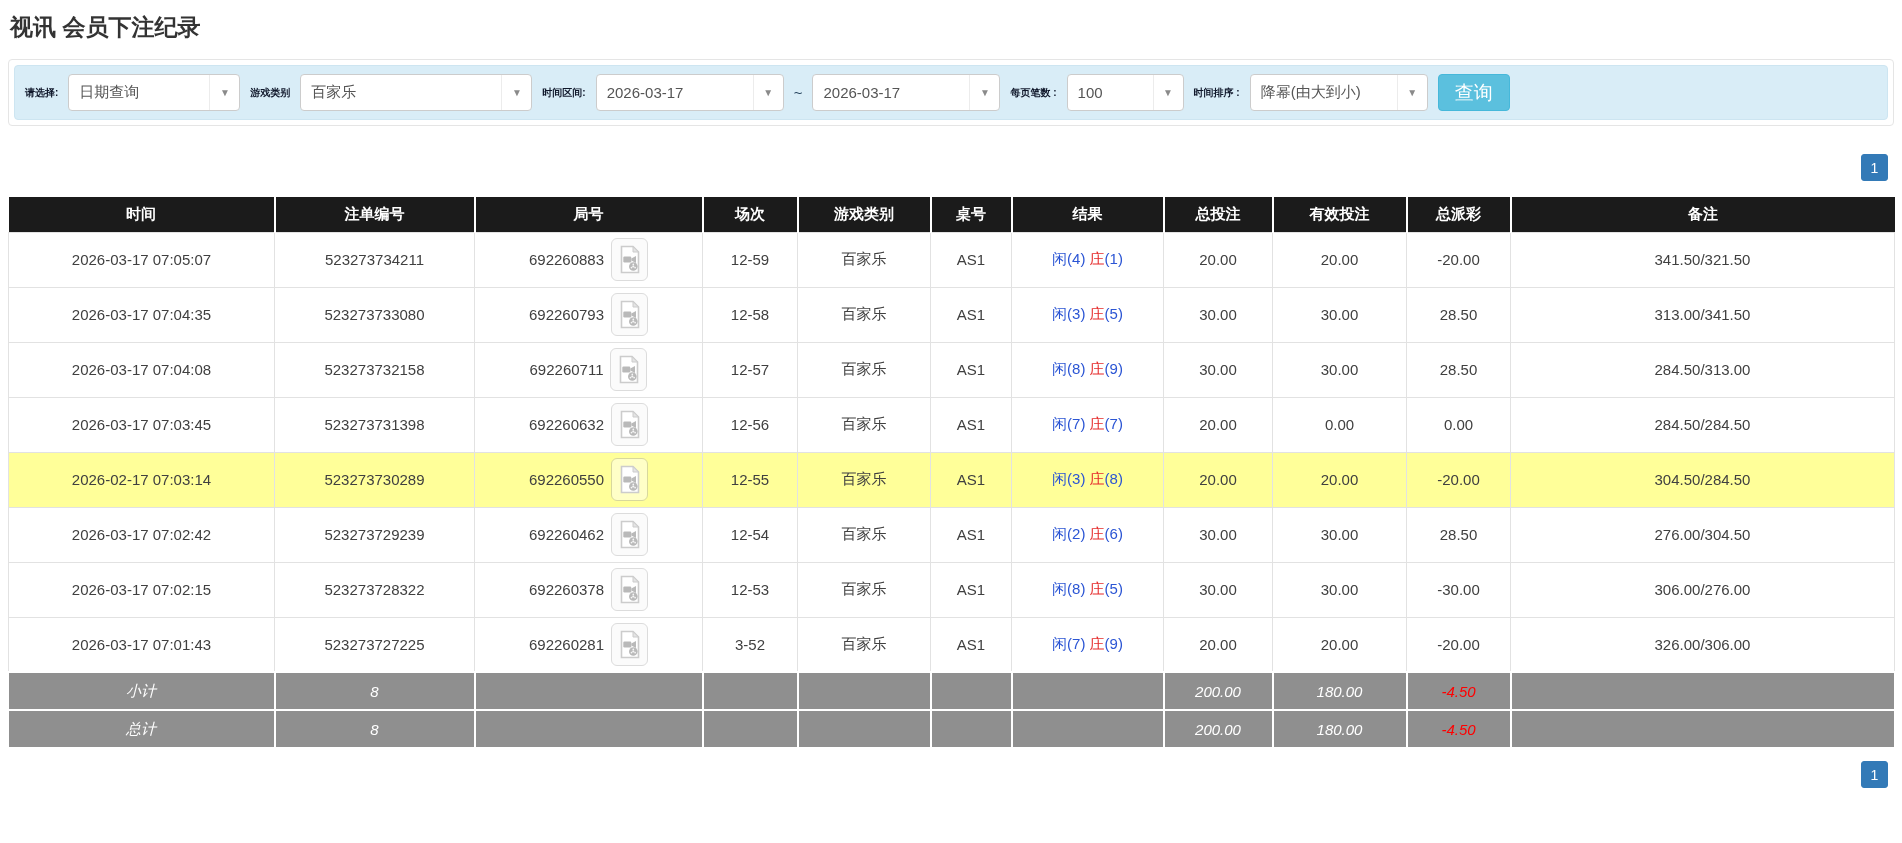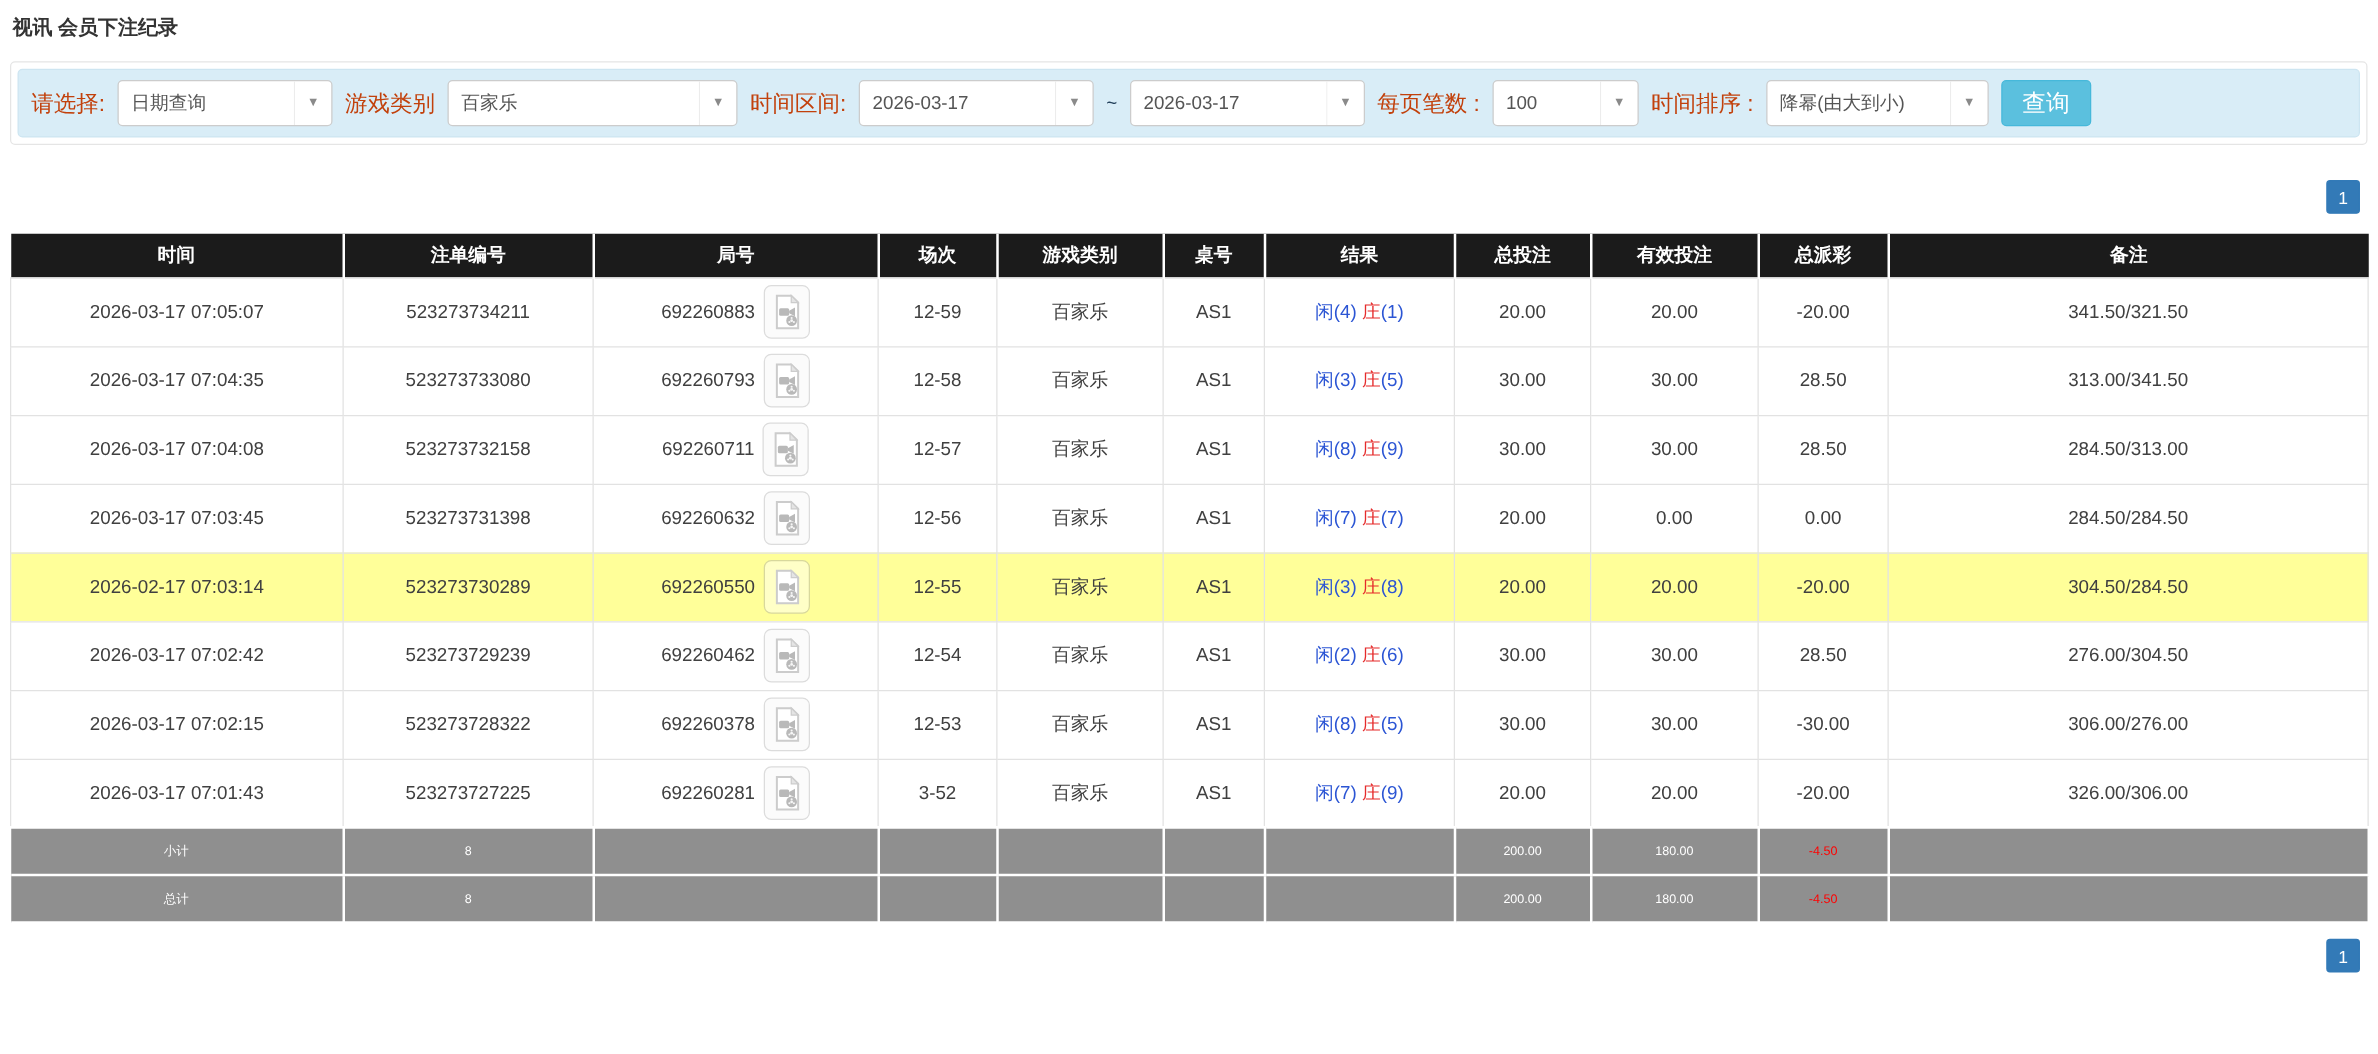--- a/index.html
+++ b/index.html
@@ -4,28 +4,28 @@
 <style>
   * { box-sizing: border-box; }
   html,body { margin:0; padding:0; }
   body {
     width:1902px; height:843px; background:#fff;
     font-family:"Liberation Sans","DejaVu Sans",sans-serif; color:#333;
     overflow:hidden;
   }
   .page { padding:8px 8px 0 8px; }
 
-  .title { font-size:16px; font-weight:600; color:#333; margin:4px 0 16px 2px; }
+  .title { font-size:23px; font-weight:600; color:#333; margin:4px 0 16px 2px; }
 
   .filter-panel { border:1px solid #e5e5e5; border-radius:4px; padding:5px; background:#fff; }
   .filter-bar {
     background:#d9edf7; border:1px solid #cde5f1; border-radius:4px;
     display:flex; align-items:center; gap:10px; padding:8px 10px; white-space:nowrap;
   }
-  .flabel { font-weight:normal; color:#c2410c; font-size:18px; }
+  .flabel { font-weight:bold; color:#0f172a; font-size:10px; }
   .combo {
     background:#fff; border:1px solid #ccc; border-radius:4px; height:37px;
     display:flex; align-items:center; justify-content:space-between; cursor:pointer;
   }
   .combo-text { padding:0 10px; font-size:15px; color:#555; overflow:hidden; }
   .combo-caret {
     width:30px; align-self:stretch; display:flex; align-items:center; justify-content:center;
     color:#8a8a8a; font-size:10px; border-left:1px solid #ececec; border-radius:0 4px 4px 0;
   }
   .w-cb1{width:172px}.w-cb2{width:232px}.w-cb3{width:188px}.w-cb5{width:117px}.w-cb6{width:178px}
@@ -65,22 +65,22 @@
   td.blue { color:#337ab7; cursor:pointer; }
   td.red, span.red { color:#ff0000; }
   .round-wrap { display:inline-flex; align-items:center; justify-content:center; gap:7px; }
   .video-btn {
     width:37px; height:43px; border:1px solid #dcdcdc; border-radius:6px; background:#fbfbfb;
     display:inline-flex; align-items:center; justify-content:center; padding:0; cursor:pointer;
   }
   tr.hl .video-btn { background:rgba(255,255,255,0.45); border-color:#d8d89c; }
   .xian { color:#2b55d4; } .znum { color:#2b55d4; } .zhuang { color:#e52b2b; }
   tbody.sums td {
-    height:38px; background:#8f8f8f; color:#fff; text-align:center; font-size:10px;
-    border:2px solid #fff; border-left:none; padding:0 4px;
+    height:38px; background:#8f8f8f; color:#fff; text-align:center; font-size:15px;
+    border:2px solid #fff; border-left:none; padding:0 4px;font-style:italic;
   }
   tbody.sums td.red { color:#ff0000; }
 </style>
 </head>
 <body>
 
 <div class="page">
 
   <h1 class="title">视讯 会员下注纪录</h1>
 

